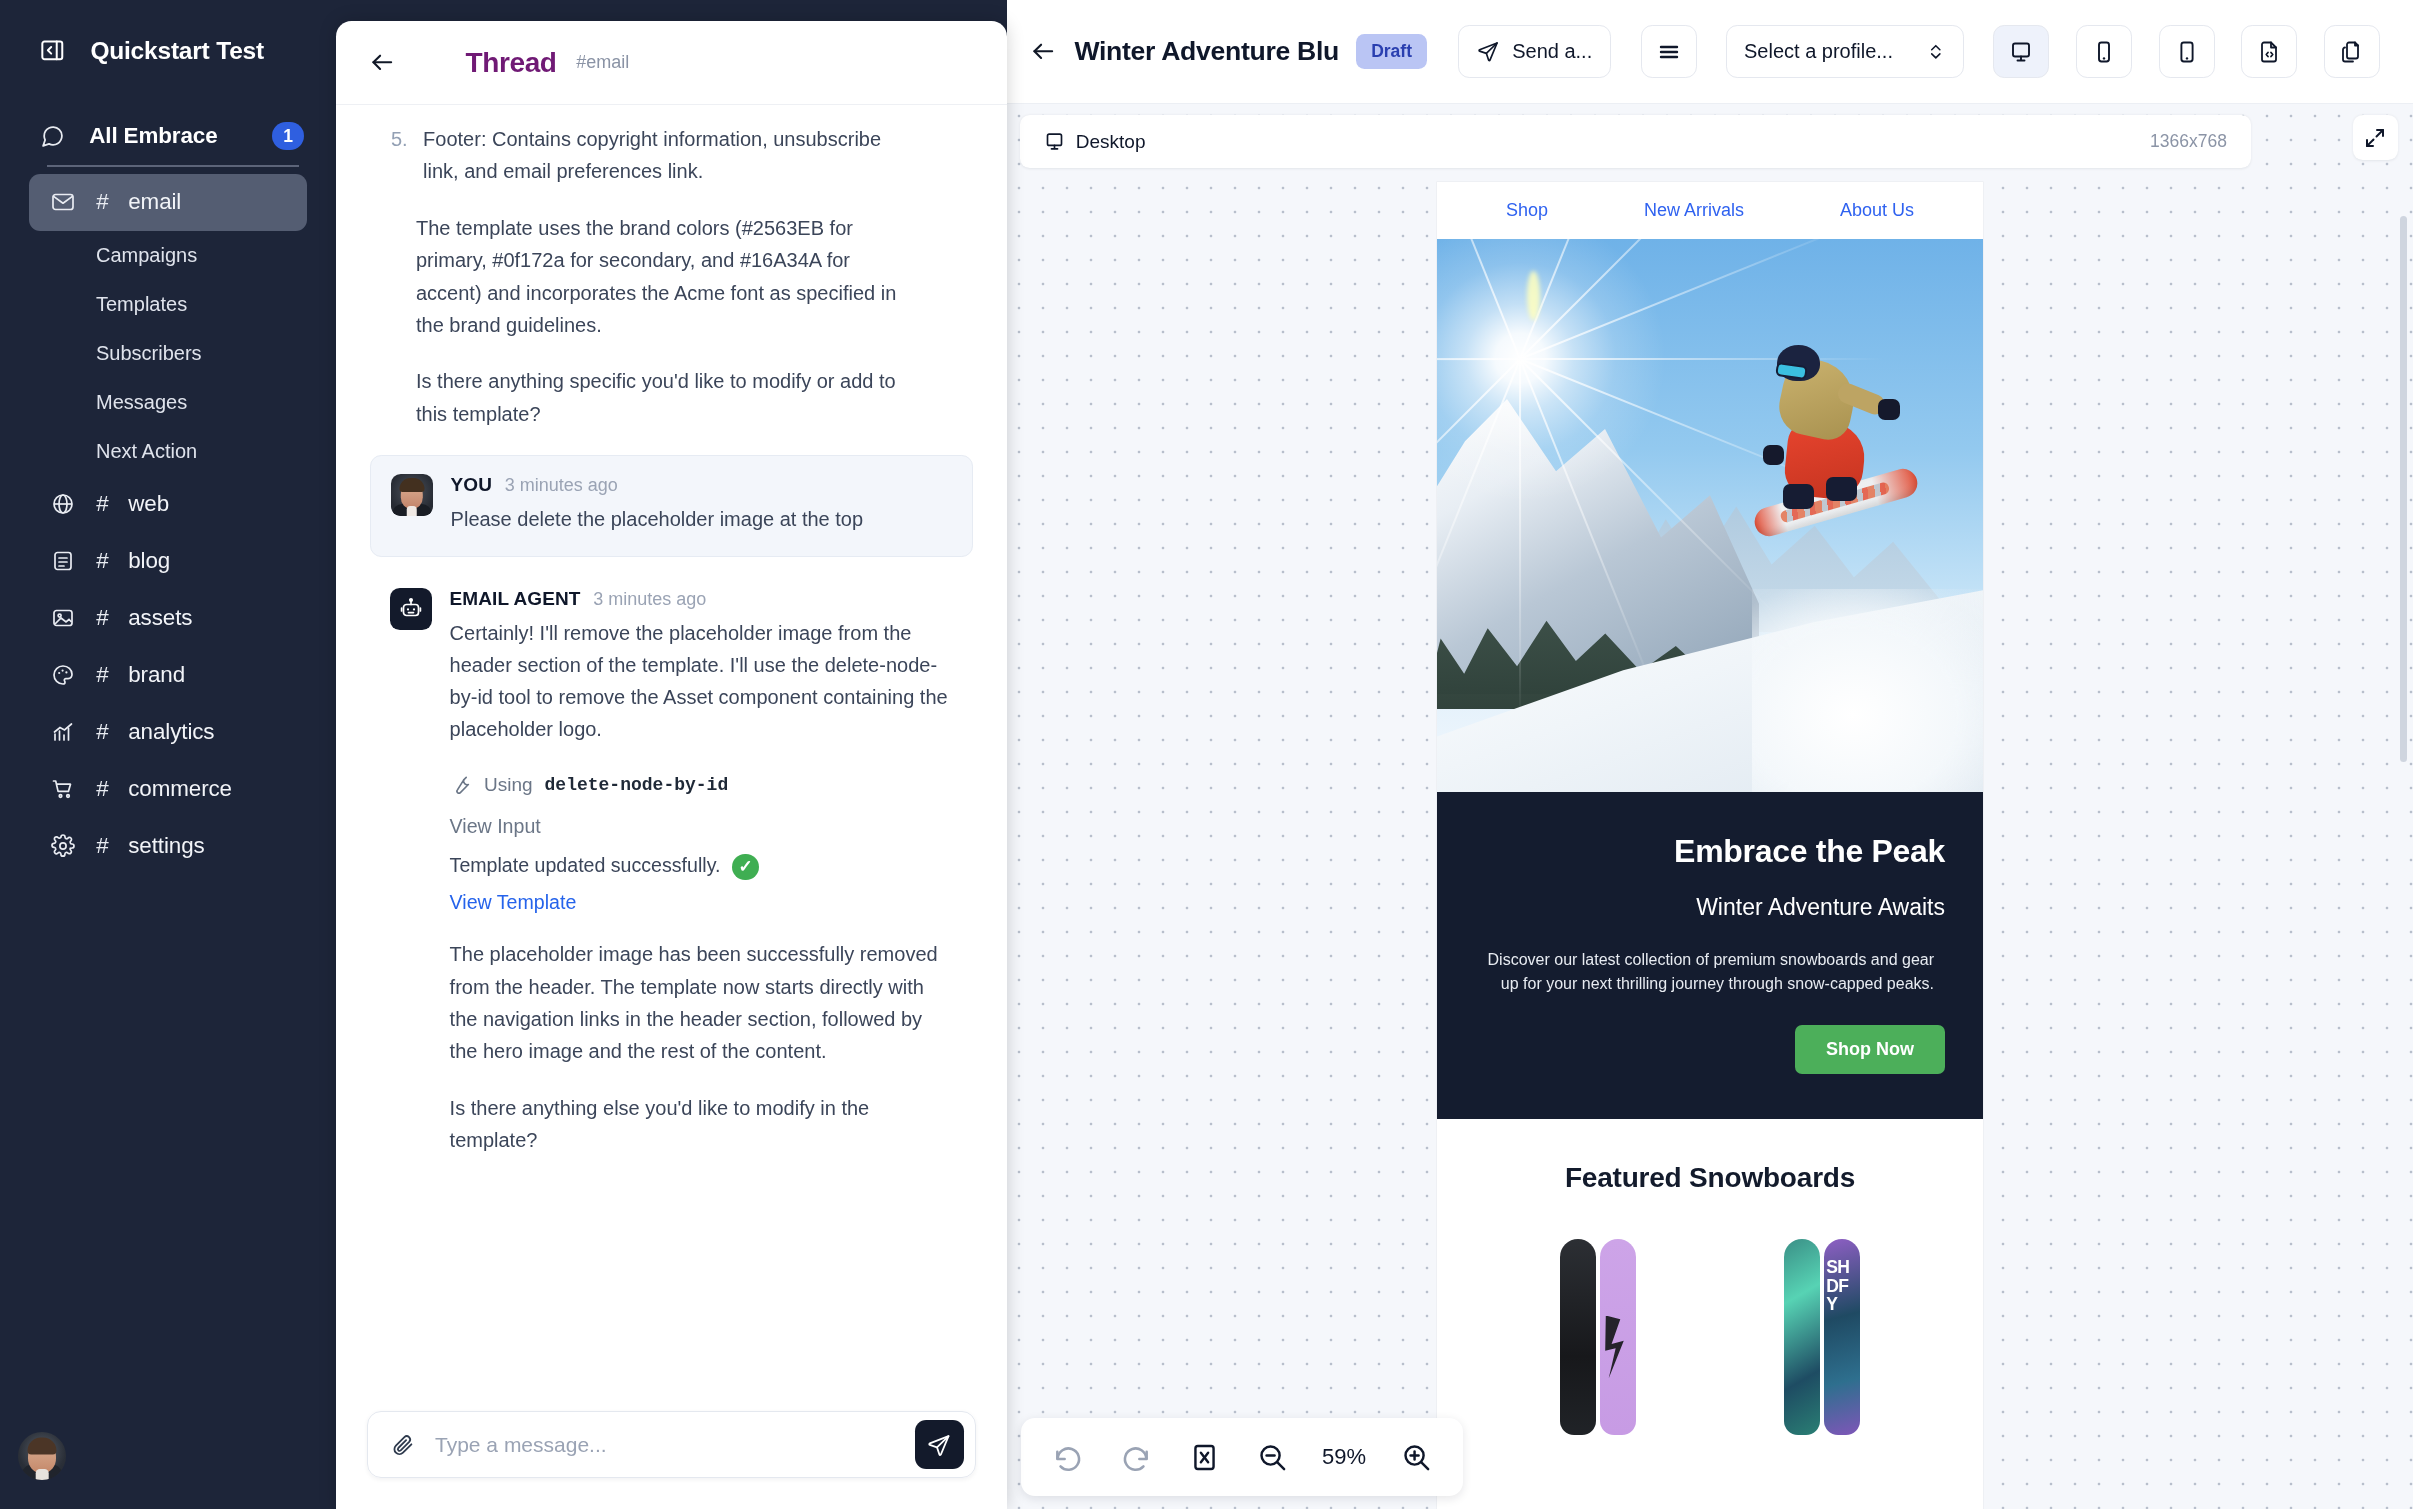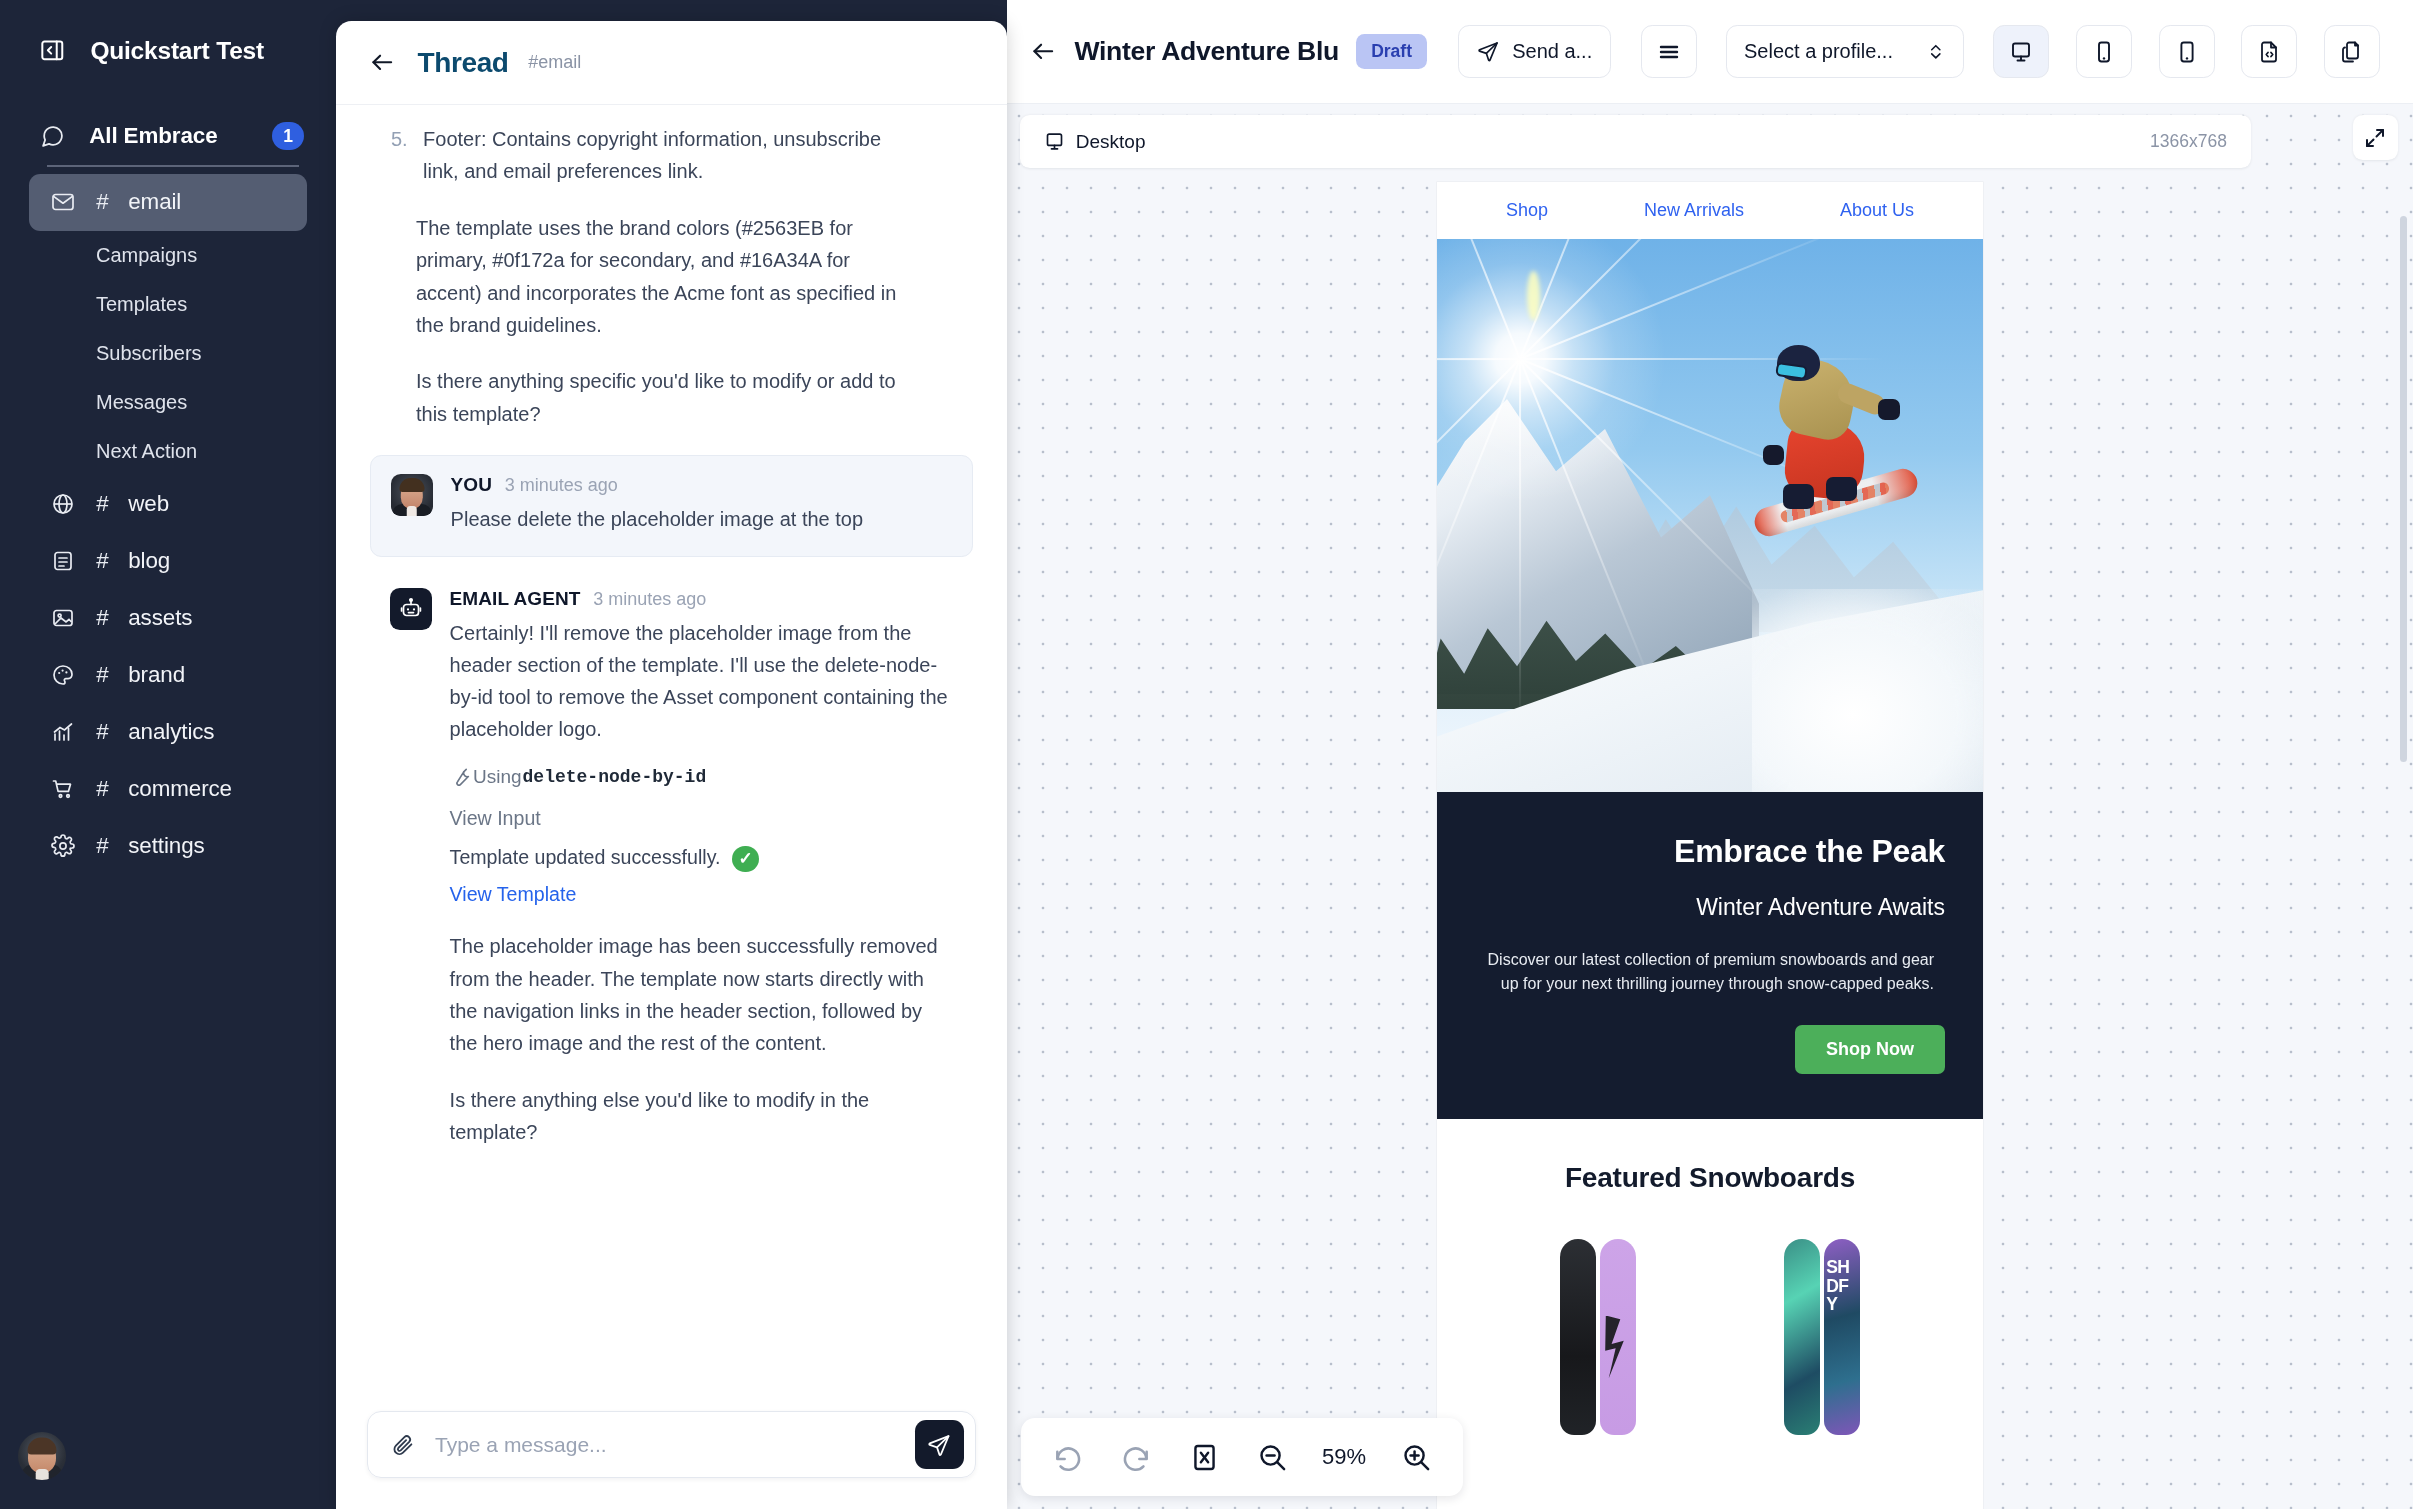--- a/index.html
+++ b/index.html
@@ -68,21 +68,21 @@
     margin-top: 21px; margin-bottom: 0;
     background: #ffffff;
     border-radius: 15.4px 15.4px 0 0;
     display: flex; flex-direction: column;
     height: 1488px;
     position: relative; z-index: 3;
     box-shadow: 0 0 18px rgba(0,0,0,.18);
   }
   .chat-head { height: 84px; display: flex; align-items: center; gap: 19.6px; padding: 0 31px; border-bottom: 0.7px solid #eef0f4; flex: 0 0 84px;}
   .chat-back { width: 31px; height: 31px; display:flex;align-items:center;justify-content:center;color:#111827;cursor:pointer;}
-  .chat-title { font-size: 28px; font-weight: bold; color: #0c4a6e; letter-spacing: -0.4px;}
+  .chat-title { font-size: 28px; font-weight: bold; color: #701a75; letter-spacing: -0.4px; margin-left: 48px;}
   .chat-sub { font-size: 18px; color: #8a93a5; }
 
   .chat-body { flex: 1 1 auto; overflow: hidden; padding: 0 0 0 0; position: relative; }
   .msg-area { padding: 18px 34px 7px 34px; }
 
   .ol-item { display: flex; gap: 15.4px; font-size: 20px; line-height: 1.62; color: #3b4559; padding-left: 21px;}
   .ol-num { color: #93a0b4; flex: 0 0 auto; }
   .ol-text { max-width: 462px; }
 
   .para { font-size: 20px; line-height: 1.62; color: #3b4559; margin-top: 24px; max-width: 490px; }
@@ -103,21 +103,21 @@
 
   .av-bot { width: 42px; height: 42px; border-radius: 9.8px; flex: 0 0 42px; background: #131a2b; display:flex;align-items:center;justify-content:center;color:#fff;}
   .msg-main { flex: 1 1 auto; min-width: 0; }
   .msg-meta { display: flex; align-items: baseline; gap: 12.6px; margin-bottom: 7px; }
   .msg-who { font-size: 19px; font-weight: bold; color: #0f172a; letter-spacing: 0.1px;}
   .msg-when { font-size: 18px; color: #9aa3b4; }
   .msg-text { font-size: 20px; line-height: 1.6; color: #3b4559; }
 
   .msg-agent { margin: 31px 0 0 0; padding: 0 19.6px 0 19.6px; display: flex; gap: 18px; }
 
-  .tool-line { display: flex; align-items: center; gap: 1px; margin-top: 21px; font-size: 19px; color: #6b7687; }
+  .tool-line { display: flex; align-items: center; gap: 12px; margin-top: 29px; font-size: 19px; color: #6b7687; }
   .tool-line .tname { font-family: "Liberation Mono", monospace; font-size: 18px; color: #1f2937; font-weight: bold;}
   .view-input { margin-top: 18px; font-size: 19.6px; color: #6b7687; cursor: pointer; }
   .result-row { display: flex; align-items: flex-start; gap: 12px; margin-top: 16px; }
   .result-text { font-size: 19.6px; color: #3b4559; }
   .check { width: 26.6px; height: 26.6px; border-radius: 50%; background: #3fae52; display:flex;align-items:center;justify-content:center;color:#fff;font-size:17px;font-weight:bold;}
   .view-tpl { margin-top: 11.2px; font-size: 19.6px; color: #2563eb; cursor: pointer; }
 
   .composer-wrap { flex: 0 0 auto; padding: 18px 31px 31px 31px; background:#fff; }
   .composer {
     height: 67px; border: 0.7px solid #e4e8ef; border-radius: 14px;

